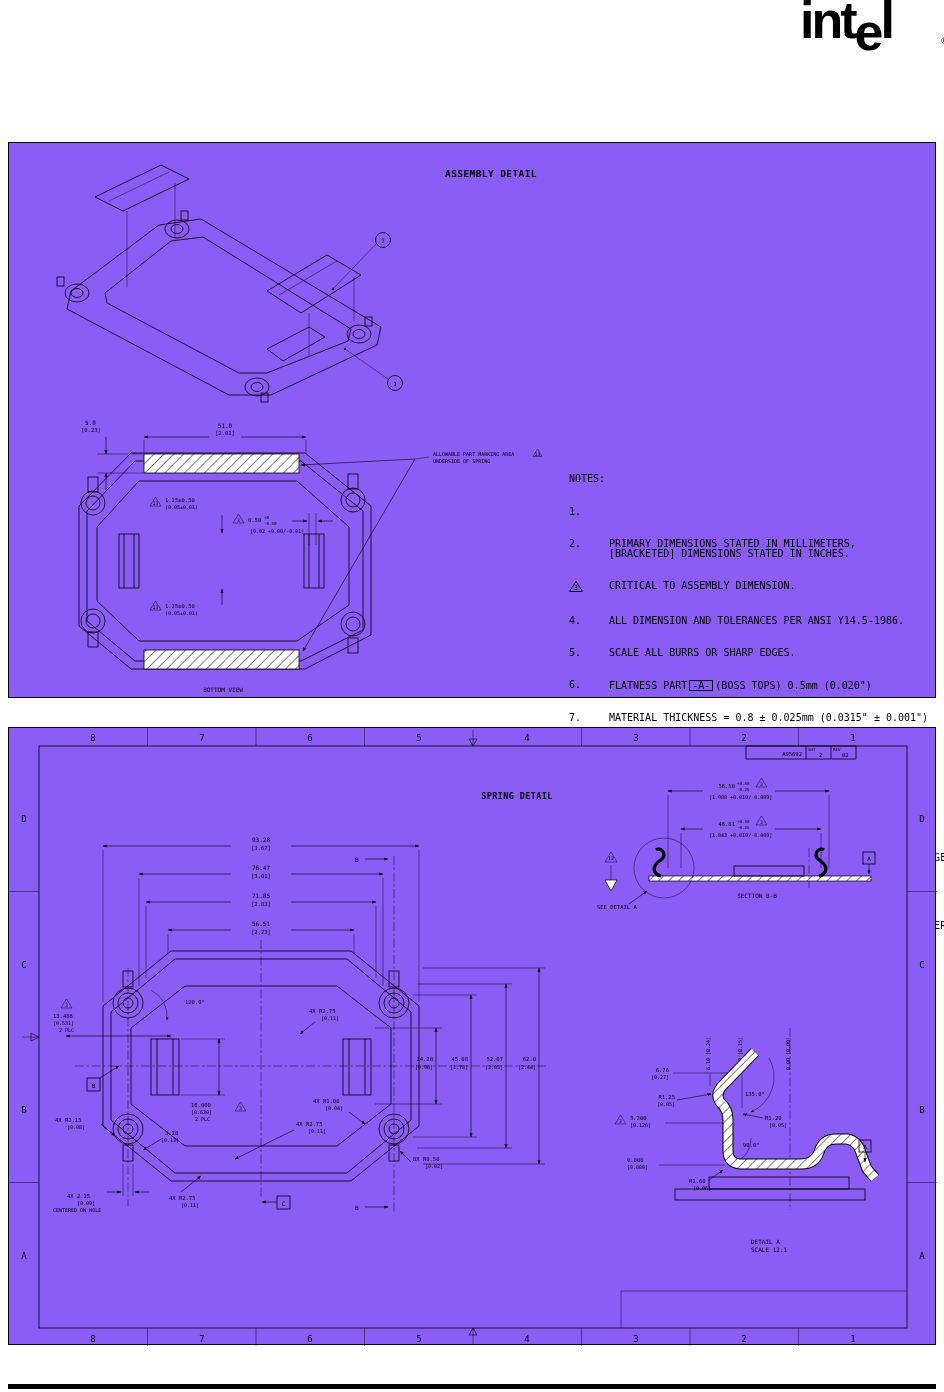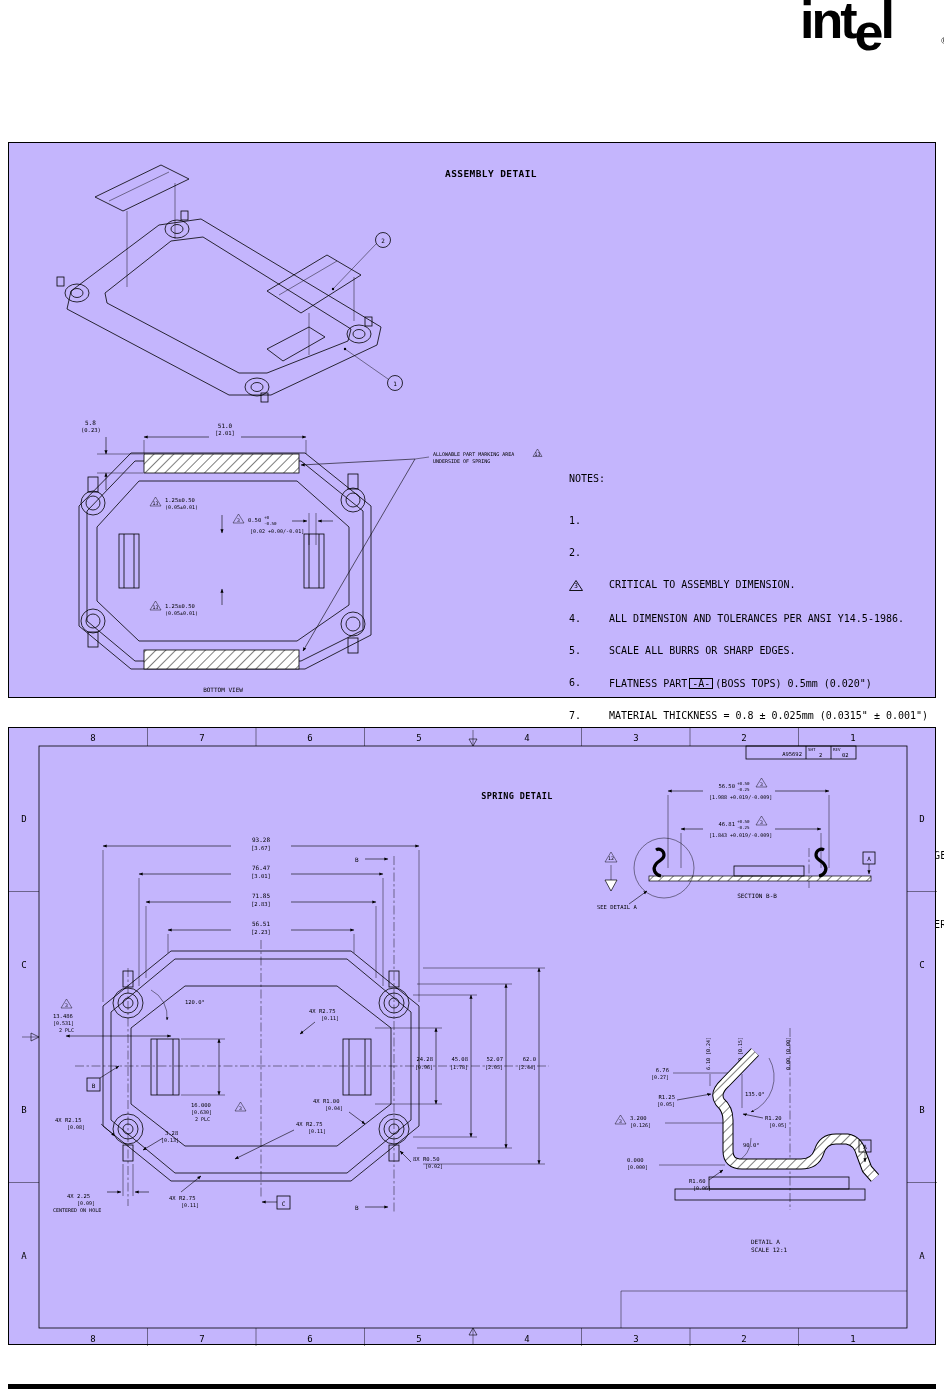--- a/index.html
+++ b/index.html
@@ -1,17 +1,17 @@
 <!DOCTYPE html>
 <html><head>
 <meta charset="utf-8">
 <style>
   html,body{margin:0;padding:0;background:#fff}
   body{width:944px;height:1392px;position:relative;font-family:"DejaVu Sans Mono","Liberation Mono",monospace;color:#000}
-  .panel{position:absolute;box-sizing:border-box;border:1px solid #000;background:#c4b5fd}
+  .panel{position:absolute;box-sizing:border-box;border:1px solid #000;background:#8b5cf6}
   #p1{left:8px;top:142px;width:928px;height:556px}
   #p2{left:8px;top:727px;width:928px;height:618px}
   #footbar{position:absolute;left:8px;top:1384px;width:928px;height:5px;background:#000}
   
   #logo{position:absolute;left:800px;top:-10px;width:140px;height:70px;font-family:"Liberation Sans",sans-serif;font-weight:bold;font-size:52px;letter-spacing:-3px;color:#000}
   #logo .e{display:inline-block;transform:translateY(12px)}
   #logo .reg{position:absolute;right:-8px;bottom:14px;font-size:9px;font-weight:normal;letter-spacing:0}
   
   svg{position:absolute;left:0;top:0}
   .s{stroke:#000;stroke-width:.8;fill:none}
@@ -20,21 +20,21 @@
   .cl{stroke:#000;stroke-width:.45;fill:none;stroke-dasharray:9 2.5 2.5 2.5}
   text{fill:#000;font-family:"DejaVu Sans Mono","Liberation Mono",monospace}
   .d6{font-size:6px}.d55{font-size:5.5px}.d5{font-size:5px}.d4{font-size:4.2px}
   .b9{font-size:9.5px;font-weight:bold;letter-spacing:.4px}
   .b8{font-size:8.5px;font-weight:bold;letter-spacing:.4px}
   .z9{font-size:9px}
   .mid{text-anchor:middle}.end{text-anchor:end}
   .f{font-size:4.8px;text-anchor:middle}
   
   .notes{position:absolute;left:560px;top:310px;width:364px;font-size:10px;line-height:10.7px;white-space:pre}
-  .notes .nh{margin-bottom:9px}
+  .notes .nh{}
   .ni{display:flex}
   .nm{width:40px;flex:none}
   .dbox{display:inline-block;border:1px solid #000;padding:0 2px;margin:0 2px;line-height:9px}
   .tf{position:relative;display:inline-block;width:14px;height:11px;vertical-align:-1px}
   .tf svg{position:absolute;left:0;top:0}
   .tf b{position:absolute;left:0;top:2.5px;width:14px;text-align:center;font-size:6.5px;font-weight:normal;line-height:8px}
 </style>
 </head>
 <body>
 
@@ -185,21 +185,21 @@
       <line class="dim" x1="406" y1="316" x2="292" y2="322" marker-end="url(#a1)"></line>
       <line class="dim" x1="406" y1="316" x2="294" y2="508" marker-end="url(#a1)"></line>
     </g>
     <text class="d6 mid" x="214" y="549">BOTTOM VIEW</text>
   </g>
 </svg>
 
 <div class="notes">
   <div class="nh">NOTES:</div>
   <div class="ni"><span class="nm">1.</span></div>
-  <div class="ni"><span class="nm">2.</span></div>
+  <div class="ni"><span class="nm">2.</span><div><div>PRIMARY DIMENSIONS STATED IN MILLIMETERS,</div><div>[BRACKETED] DIMENSIONS STATED IN INCHES.</div></div></div>
   <div class="ni"><span class="nm"><span class="tf"><svg width="14" height="11" viewBox="0 0 14 11">
               <polygon points="7,0.5 13.5,10.5 0.5,10.5" fill="none" stroke="#000" stroke-width="0.9"></polygon>
             </svg><b>3</b></span></span><div><div>CRITICAL TO ASSEMBLY DIMENSION.</div></div></div>
   <div class="ni"><span class="nm">4.</span><div><div>ALL DIMENSION AND TOLERANCES PER ANSI Y14.5-1986.</div></div></div>
   <div class="ni"><span class="nm">5.</span><div><div>SCALE ALL BURRS OR SHARP EDGES.</div></div></div>
   <div class="ni"><span class="nm">6.</span><div><div><span>FLATNESS PART</span><span class="dbox">-A-</span><span>(BOSS TOPS) 0.5mm (0.020")</span></div></div></div>
   <div class="ni"><span class="nm">7.</span><div><div>MATERIAL THICKNESS = 0.8 ± 0.025mm (0.0315" ± 0.001")</div></div></div>
   <div class="ni"><span class="nm">8.</span><div><div>MATERIAL:  STAINLESS STEEL 301, 1/2 HARD</div></div></div>
   <div class="ni"><span class="nm">9.</span><div><div><span>PART IS SYMMETRIC ABOUT</span><span class="dbox">-B-</span><span>AND</span><span class="dbox">-C-</span><span>.</span></div></div></div>
   <div class="ni"><span class="nm">10.</span><div><div>KAPTON TAPE P/N 500HN (0.127 MM THICK) OR EQUIVALENT.</div><div>TAPE MUST BE ATTACHED WITH ADHESIVE.</div></div></div>

